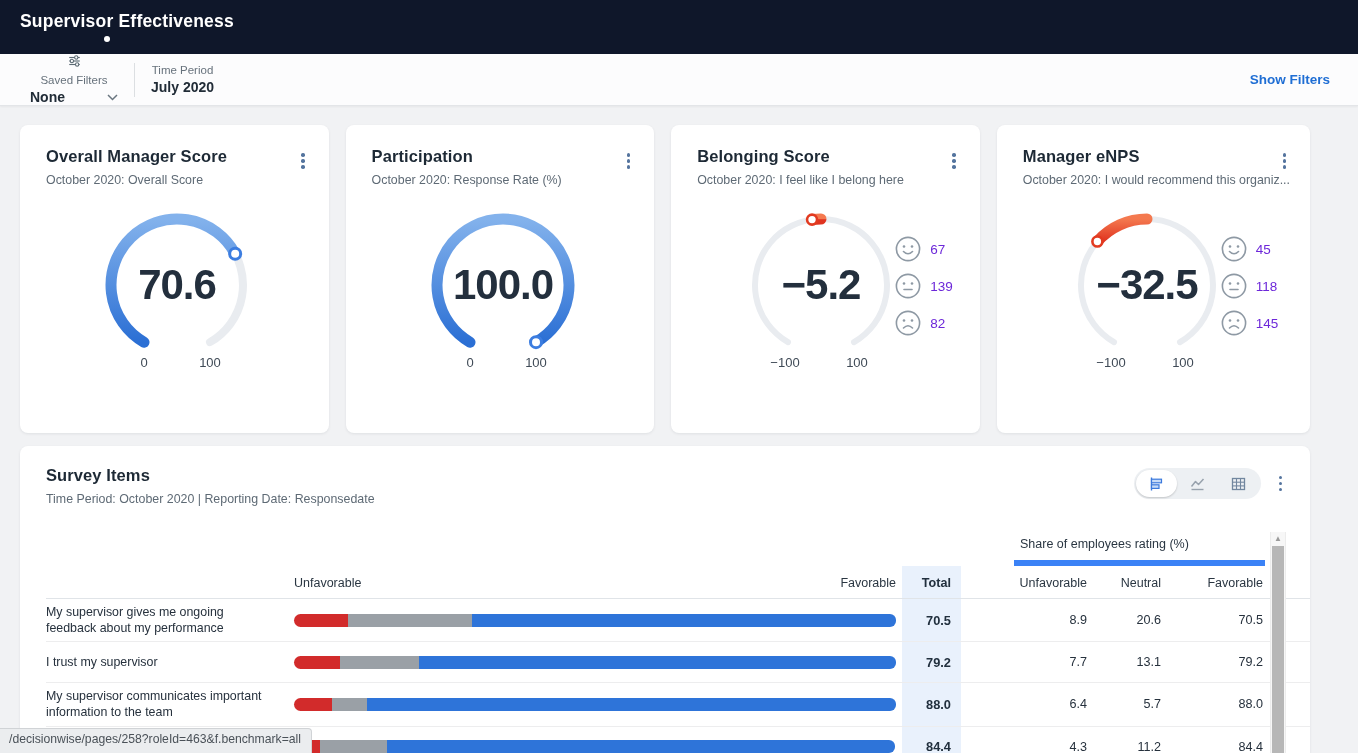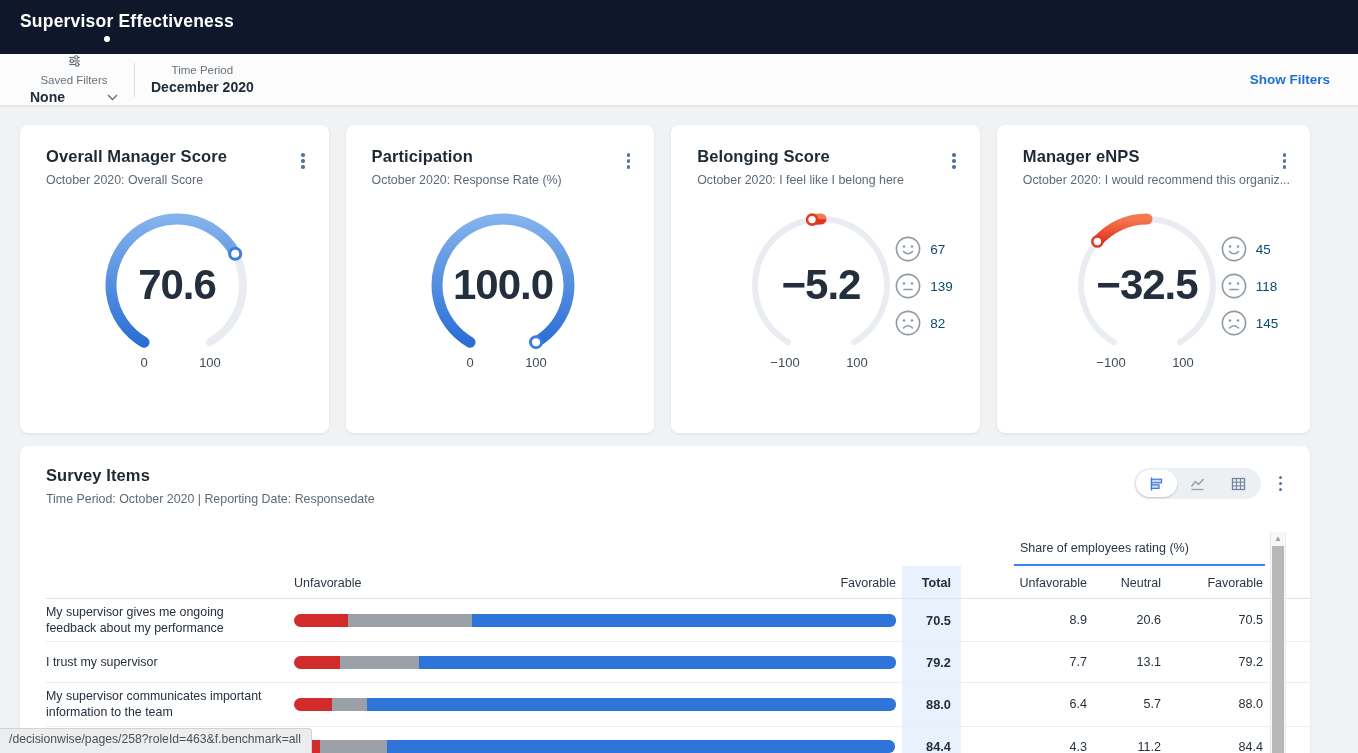--- a/index.html
+++ b/index.html
@@ -34,34 +34,34 @@
   .card-subtitle { margin-top:7px; font-size:12.4px; color:#5e6a75; white-space:nowrap; overflow:hidden; }
   .kebab { position:absolute; top:26px; right:22px; display:flex; flex-direction:column; gap:2.5px; cursor:pointer; padding:2px; }
   .kebab i { width:3.5px; height:3.5px; border-radius:50%; background:#54749e; }
   .gauge-area { margin-top:8px; display:flex; justify-content:center; }
   .gauge-area.with-ratings { justify-content:flex-start; padding-left:24px; align-items:center; }
   svg.gauge-svg { width:200px; height:182px; flex-shrink:0; }
   .gauge-value { font-size:42px; font-weight:700; fill:#232f3d; letter-spacing:-1px; }
   .gauge-axis-label { font-size:13px; fill:#3f4a56; }
   .ratings { display:flex; flex-direction:column; gap:11px; margin-left:-26px; position:relative; z-index:2; }
   .rating-row { display:flex; align-items:center; gap:9px; }
-  .rating-count { font-size:13.5px; color:#0c4a6e; }
+  .rating-count { font-size:13.5px; color:#6d28d9; }
 
   
   .survey-card { margin:13px 48px 0 20px; height:380px; padding:20px 0 0 26px; position:relative; }
   .survey-toolbar { position:absolute; top:22px; right:26px; display:flex; align-items:center; gap:16px; }
   .seg-pill { background:#edf0f3; border-radius:16px; height:31px; display:flex; align-items:center; padding:2px; }
   .seg-btn { width:41px; height:27px; border-radius:14px; display:flex; align-items:center; justify-content:center; cursor:pointer; }
   .seg-btn.selected { background:#fff; box-shadow:0 1px 2px rgba(0,0,0,.18); }
 
   .st-grid { display:grid; grid-template-columns:248px 602px 6px 59px 53px 73px 74px 104px; }
   .survey-table { margin-top:26px; }
   .st-group-row { height:34px; }
   .share-header { grid-column:6 / span 3; display:flex; align-items:flex-end; padding:0 0 9px 6px;
-     font-size:12.5px; color:#2a3642; border-bottom:2px solid #3b82f6; }
+     font-size:12.5px; color:#2a3642; border-bottom:6px solid #3b82f6; }
   .st-head-row { height:33px; border-bottom:1px solid #e0e4e8; }
   .axis-cell { grid-column:2; display:flex; justify-content:space-between; align-items:flex-end; padding-bottom:8px; font-size:12.5px; color:#2a3642; }
   .total-bg { background:#e9f1fc;text-align:right; }
   .total-head { grid-column:4; display:flex; align-items:flex-end; justify-content:flex-end; padding:0 10px 8px 0; font-size:12.6px; font-weight:700; color:#22303e; }
   .col-head { display:flex; align-items:flex-end; justify-content:flex-end; padding-bottom:8px; font-size:12.5px; color:#2a3642; }
   .col-head.c6 { grid-column:6; } .col-head.c7 { grid-column:7; } .col-head.c8 { grid-column:8; padding-right:2px; }
 
   .st-row { min-height:41px; border-bottom:1px solid #ededee; }
   .st-label { grid-column:1; align-self:center; font-size:12.4px; color:#26313d; line-height:1.3; padding:5px 24px 5px 0; }
   .st-barcell { grid-column:2; align-self:center; }
@@ -128,21 +128,21 @@
           </svg>
       </span>
     </div>
   </div>
   <div class="v-divider"></div>
   <div class="filter-block">
     <div class="filter-label-row">
       <span>Time Period</span>
     </div>
     <div class="filter-value-row">
-      <span>December 2020</span>
+      <span>July 2020</span>
     </div>
   </div>
   <div class="spacer"></div>
   <div class="show-filters">Show Filters</div>
 </div>
 
 <div class="cards-row">
 
   <div class="card gauge-card">
     <div class="card-title">Overall Manager Score</div>

